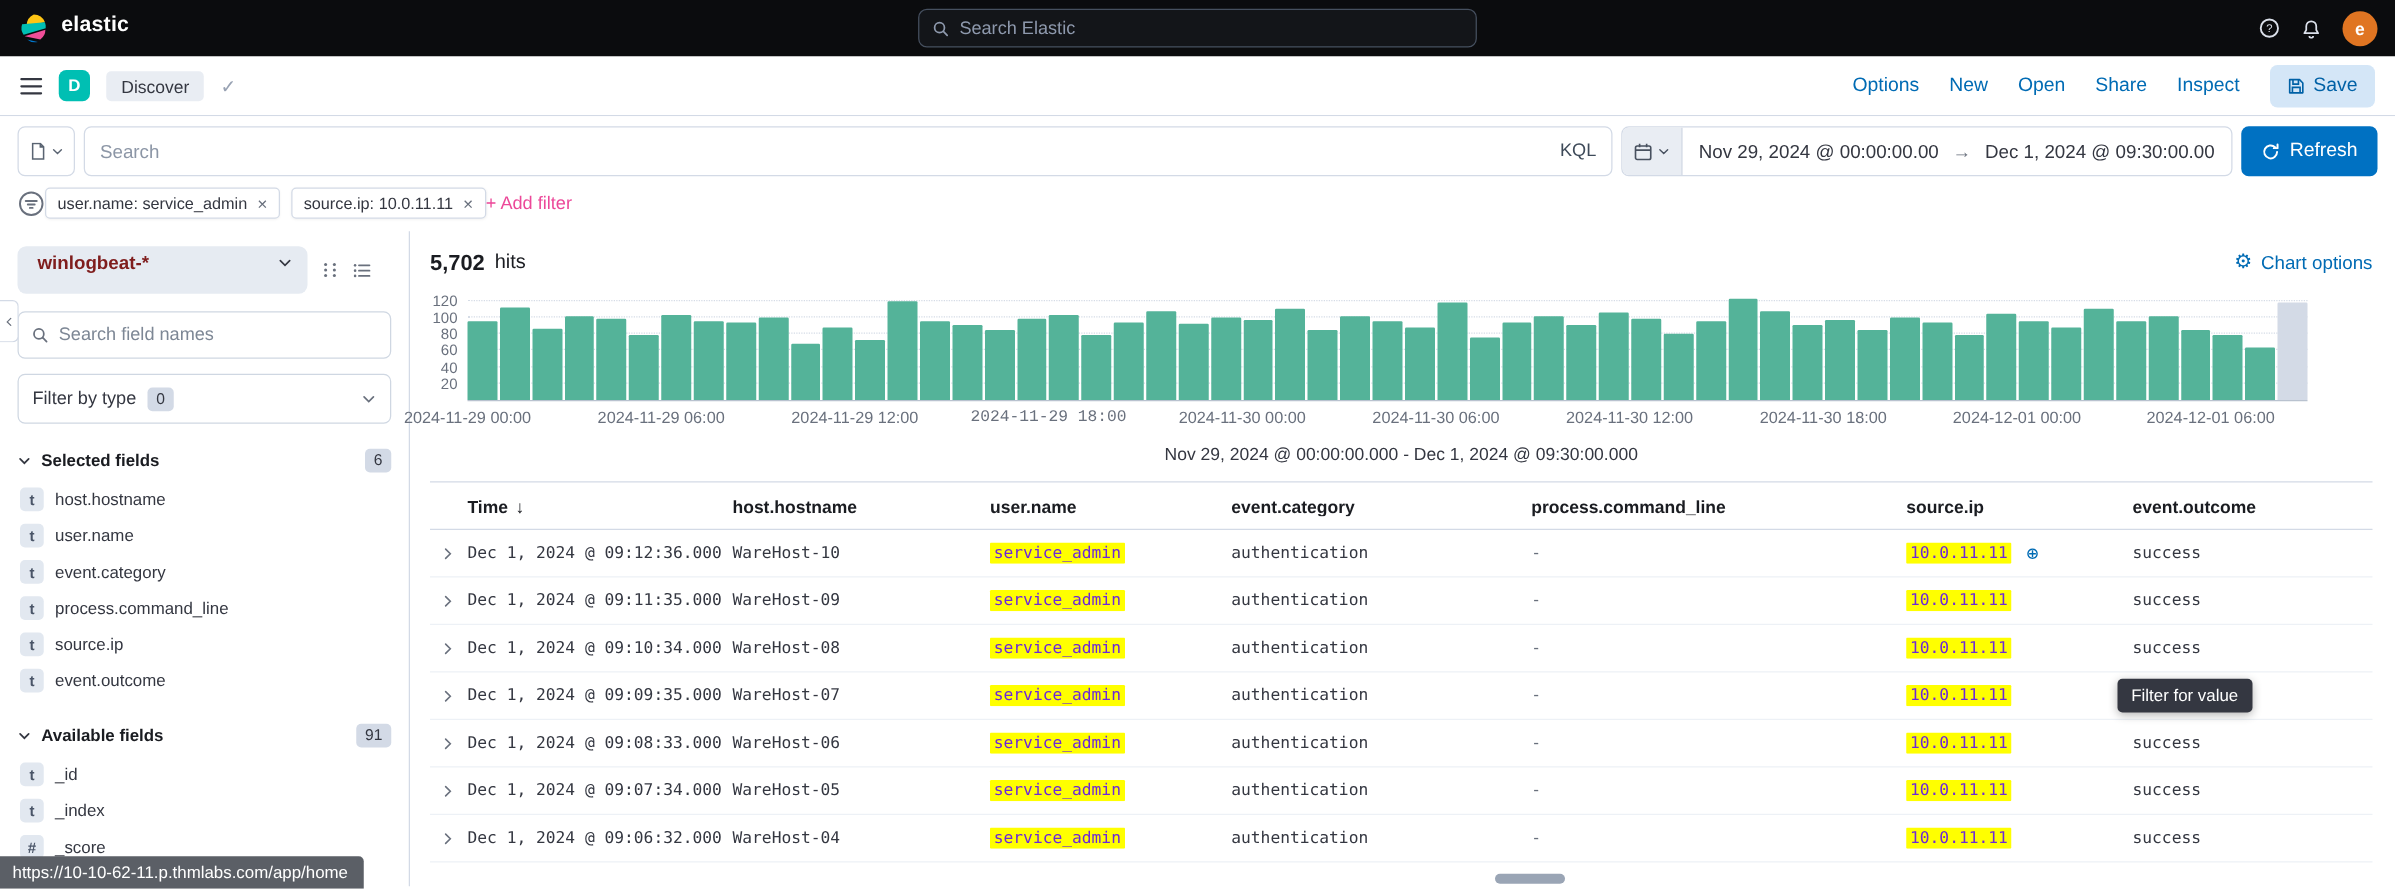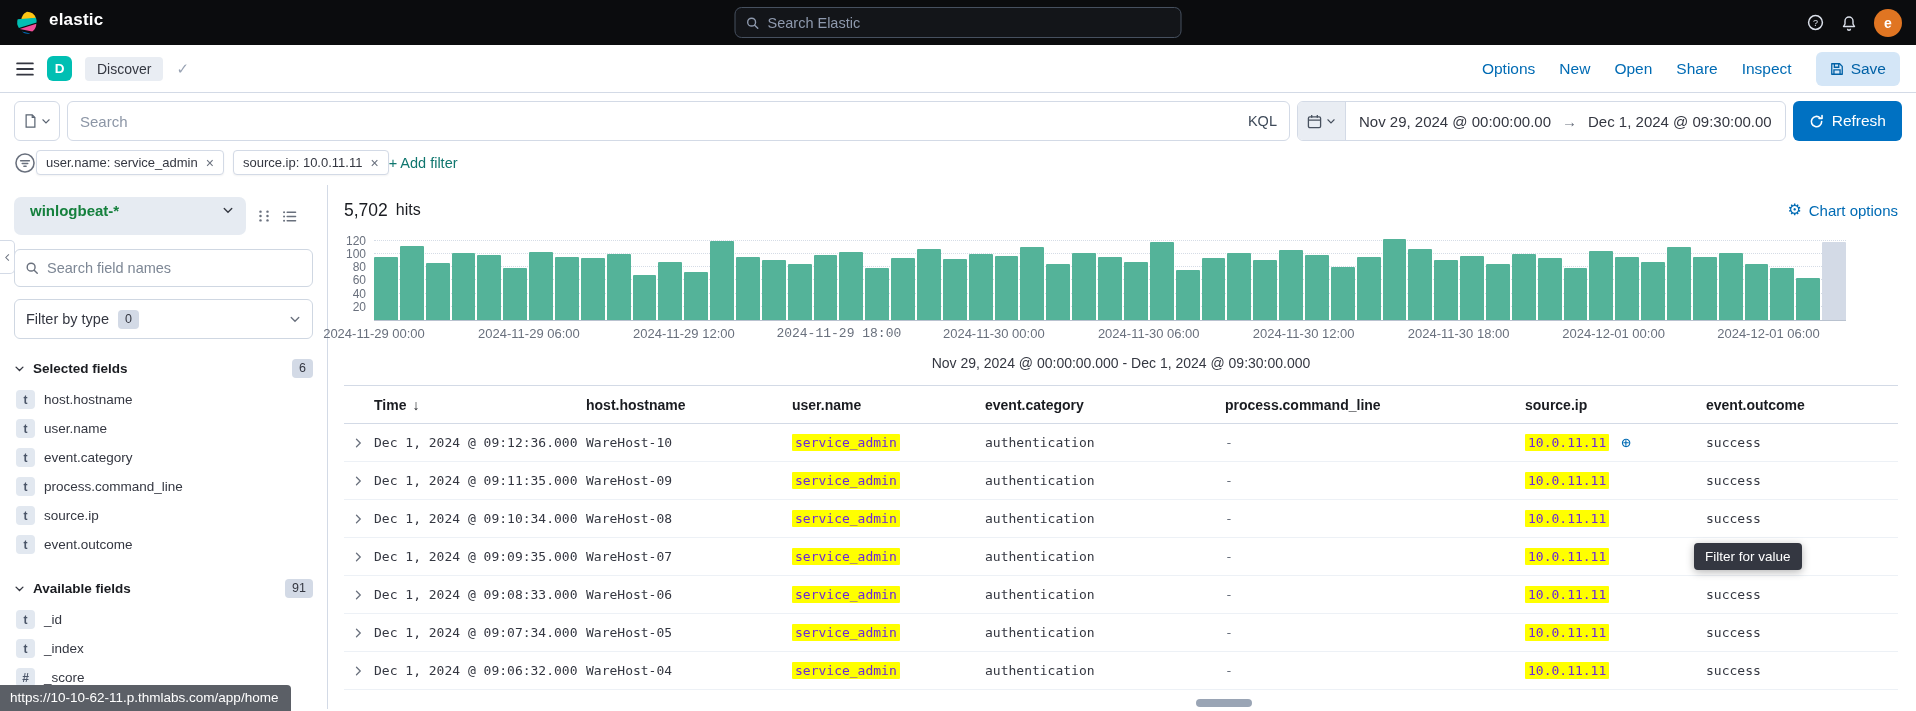--- a/index.html
+++ b/index.html
@@ -39,48 +39,48 @@
   .date-quick{width:48px;background:#e9edf3;border-right:1px solid #d3dae6;display:flex;align-items:center;justify-content:center;gap:4px;color:#48515f;cursor:pointer}
   .date-vals{display:flex;align-items:center;gap:11px;padding:0 13px;font-size:15px;color:#343741}
   .date-txt{cursor:pointer;white-space:nowrap}
   .date-arrow{color:#69707d}
   .refresh-btn{height:40px;background:var(--c-primary,#0071c2);color:#fff;border:none;border-radius:6px;display:flex;align-items:center;gap:8px;padding:0 16px;font-size:15.5px;font-family:inherit;cursor:pointer;flex:none}
 
   
   .filter-bar{display:flex;align-items:center;padding:3px 14px 10px;color:#5b6573;background:#fff}
   .filter-pill{display:inline-flex;align-items:center;gap:8px;border:1px solid #d3dae6;border-radius:4px;background:#fff;padding:4px 9px;font-size:13px;color:#343741;cursor:pointer;box-shadow:0 1px 2px rgba(0,0,0,.05)}
   .fp-x{color:#69707d;font-size:14px;cursor:pointer;line-height:1}
-  .add-filter{color:#0f766e;font-size:14.5px;cursor:pointer;white-space:nowrap}
+  .add-filter{color:#ec4899;font-size:14.5px;cursor:pointer;white-space:nowrap}
 
   
   .page-body{display:flex;height:524px}
 
   
   .sidebar{width:328px;border-right:1px solid #d3dae6;padding:12px 14px 0;flex:none;overflow:hidden}
   .index-row{display:flex;align-items:center;gap:11px}
-  .index-pill{width:232px;height:38px;background:#e6ebf2;border-radius:7px;display:flex;align-items:center;justify-content:space-between;padding:0 12px 12px 16px;font-weight:700;font-size:15px;color:#15803d;cursor:pointer;flex:none}
+  .index-pill{width:232px;height:38px;background:#e6ebf2;border-radius:7px;display:flex;align-items:center;justify-content:space-between;padding:0 12px 12px 16px;font-weight:700;font-size:15px;color:#7f1d1d;cursor:pointer;flex:none}
   .side-icon{color:#69707d;cursor:pointer;display:flex}
   .field-search{margin-top:14px;height:38px;border:1px solid #cfd7e2;border-radius:6px;display:flex;align-items:center;gap:8px;padding:0 10px;color:#69707d;background:#fff}
   .field-search input{flex:1;border:none;outline:none;font-size:14.5px;font-family:inherit;color:#343741;min-width:0}
   .field-search input::placeholder{color:#7d8795}
   .type-filter{margin-top:12px;height:40px;border:1px solid #cfd7e2;border-radius:6px;display:flex;align-items:center;gap:9px;padding:0 11px;font-size:14.5px;color:#343741;cursor:pointer;background:#fff}
   .count-badge{background:#d3dae6;border-radius:4px;padding:1px 7px;font-size:12.5px;color:#343741;line-height:17px}
   .type-filter .chev-end{margin-left:auto;color:#69707d;display:flex}
   .section-head{margin-top:20px;display:flex;align-items:center;gap:8px;font-size:13.5px;font-weight:700;color:#1a1c21;cursor:pointer}
   .section-head .count-badge{margin-left:auto;font-weight:400}
   .caret{color:#343741;display:flex}
   .field-list{margin-top:7px}
   .field-item{display:flex;align-items:center;gap:9px;padding:5px 2px;border-radius:4px;cursor:pointer}
   .fbadge{width:19px;height:19px;border-radius:4px;background:#e2e8f0;color:#4a5568;font-size:12px;font-weight:700;display:flex;align-items:center;justify-content:center;flex:none}
   .fname{font-size:13.5px;color:#343741;white-space:nowrap}
 
   
   .main{flex:1;padding:8px 18px 0 16px;display:flex;flex-direction:column;min-width:0}
   .hits-row{display:flex;align-items:center;height:34px}
-  .hits-num{font-size:17.5px;font-weight:400;color:#1a1c21}
+  .hits-num{font-size:17.5px;font-weight:700;color:#1a1c21}
   .hits-label{font-size:16px;margin-left:8px;color:#1a1c21}
   .chart-options{margin-left:auto;display:flex;align-items:center;gap:7px;color:#006bb4;font-size:15px;cursor:pointer}
   .gear{font-size:16px;line-height:1}
 
   .chart-wrap{margin-top:8px}
   .plot{position:relative;height:86px;margin:0 52px 0 30px;border-bottom:1px solid #b9c2cf}
   .gridline{position:absolute;left:0;right:0;border-top:1px dotted #d5dce6}
   .ylabels{position:absolute;left:-32px;top:0;bottom:0;width:28px}
   .ylabel{position:absolute;right:4px;font-size:12px;color:#69707d;line-height:14px}
   .bars{position:absolute;left:0;right:0;bottom:0;top:0;display:flex;align-items:flex-end;gap:2px}

